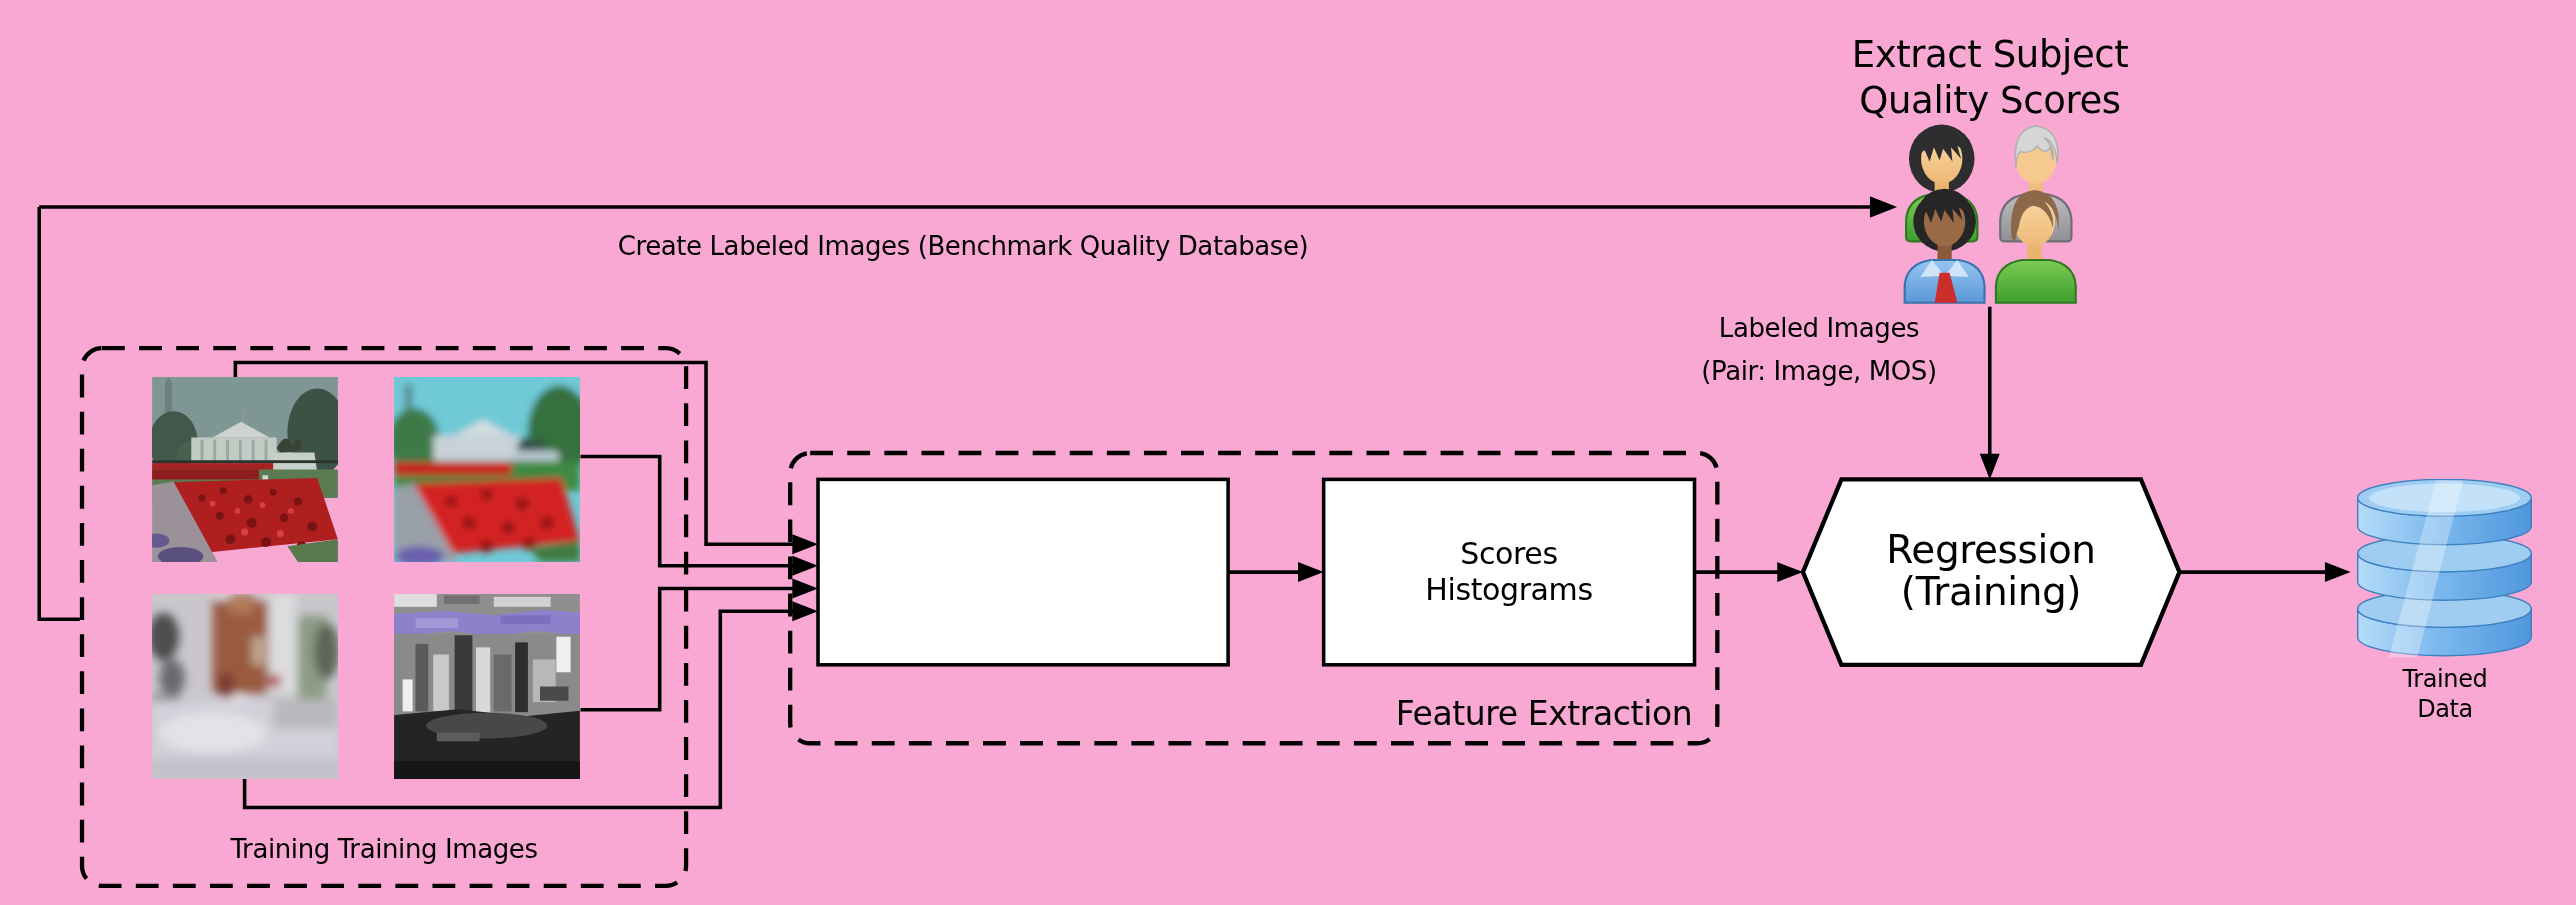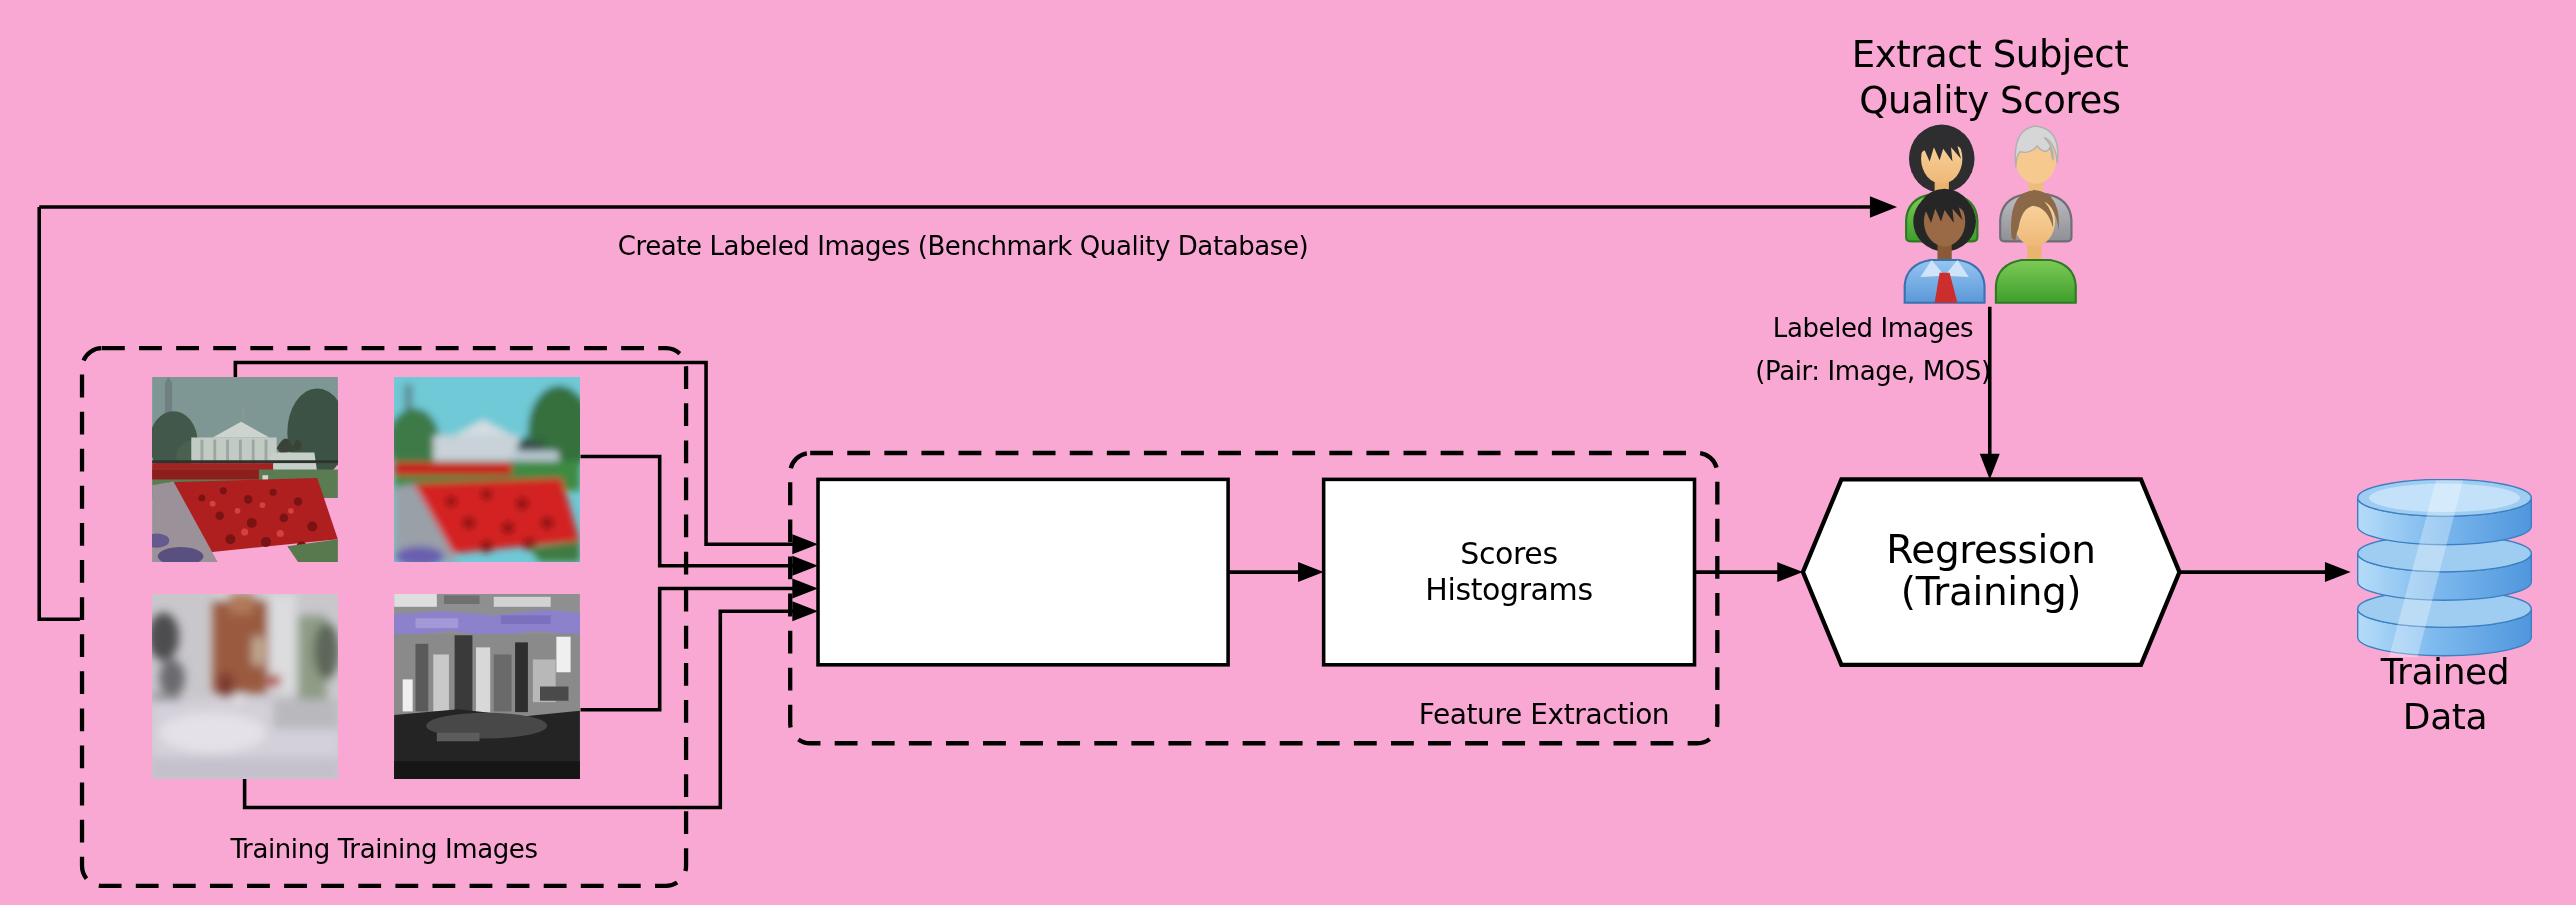--- a/index.html
+++ b/index.html
@@ -293,30 +293,30 @@
     </g>
     <ellipse cx="130" cy="26" rx="106" ry="20" fill="#c3e2f9"></ellipse>
     <polygon points="52,250 118,2 156,2 92,250" fill="#ffffff" opacity="0.3"></polygon>
   </svg>
 
   <div class="lbl" style="left:1990px;top:78px;font-size:37px;line-height:46px">Extract Subject
 Quality Scores</div>
 
   <div class="lbl big" style="left:963px;top:246px">Create Labeled Images (Benchmark Quality Database)</div>
 
-  <div class="lbl big" style="left:1873px;top:350px;line-height:43px">Labeled Images
+  <div class="lbl big" style="left:1819px;top:350px;line-height:43px">Labeled Images
 (Pair: Image, MOS)</div>
 
   <div class="lbl big" style="left:384px;top:849px">Training Training Images</div>
 
 
   <div class="lbl box" style="left:1509px;top:572px">Scores
 Histograms</div>
 
-  <div class="lbl" style="left:1544px;top:714px;font-size:28px">Feature Extraction</div>
+  <div class="lbl" style="left:1544px;top:714px;font-size:33px">Feature Extraction</div>
 
   <div class="lbl" style="left:1991px;top:571px;font-size:39px;line-height:42px">Regression
 (Training)</div>
 
-  <div class="lbl" style="left:2445px;top:694px;font-size:36px">Trained Data</div>
+  <div class="lbl" style="left:2445px;top:694px;font-size:24px">Trained Data</div>
 
 </div>
 
 
 </body></html>

